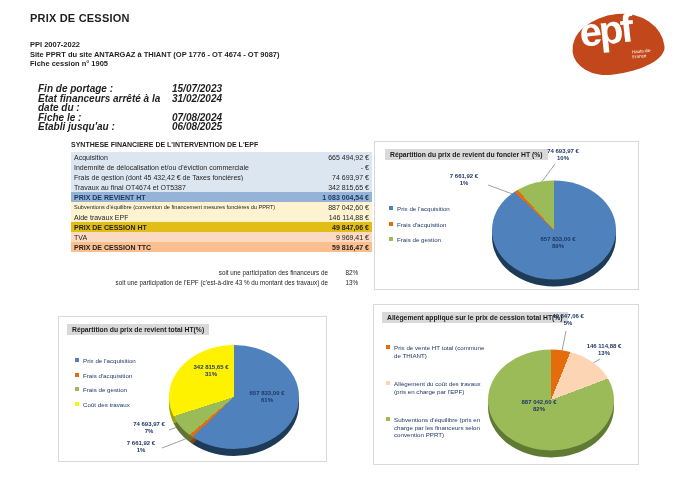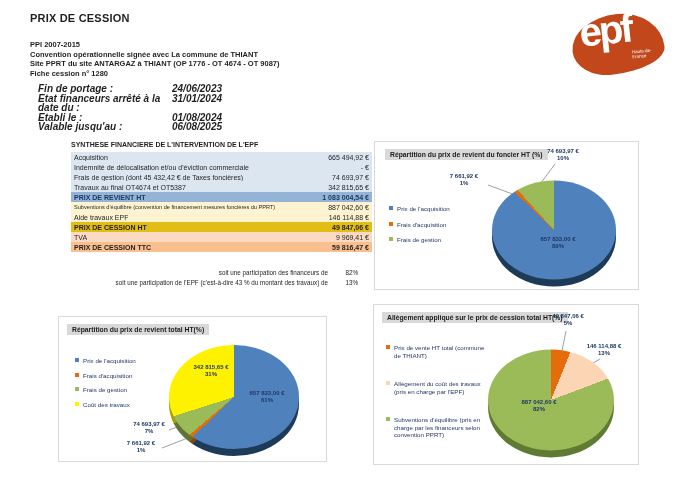--- a/index.html
+++ b/index.html
@@ -74,41 +74,40 @@
           color:#1F3864;line-height:7px;}
 </style>
 </head>
 <body>
 
 <div class="page">
 
   <div class="abs doc-title">PRIX DE CESSION</div>
 
   <div class="abs meta">
-    <div>PPI 2007-2015</div>
-    <div>Convention opérationnelle signée avec La commune de THIANT</div>
+    <div>PPI 2007-2022</div>
     <div>Site PPRT du site ANTARGAZ à THIANT (OP 1776 - OT 4674 - OT 9087)</div>
-    <div>Fiche cession n° 1280</div>
+    <div>Fiche cession n° 1905</div>
   </div>
 
   <div class="abs dates">
     <div class="drow">
       <span class="dlbl">Fin de portage :</span>
-      <span class="dval">24/06/2023</span>
+      <span class="dval">15/07/2023</span>
     </div>
     <div class="drow">
       <span class="dlbl">Etat financeurs arrêté à la date du :</span>
-      <span class="dval">31/01/2024</span>
-    </div>
-    <div class="drow">
-      <span class="dlbl">Etabli le :</span>
-      <span class="dval">01/08/2024</span>
-    </div>
-    <div class="drow">
-      <span class="dlbl">Valable jusqu'au :</span>
+      <span class="dval">31/02/2024</span>
+    </div>
+    <div class="drow">
+      <span class="dlbl">Fiche le :</span>
+      <span class="dval">07/08/2024</span>
+    </div>
+    <div class="drow">
+      <span class="dlbl">Etabli jusqu'au :</span>
       <span class="dval">06/08/2025</span>
     </div>
   </div>
 
   <div class="abs logo">
     <div class="logo-blob">
       <span class="logo-text">epf</span>
       <span class="logo-sub">Hauts-de-France</span>
     </div>
   </div>

